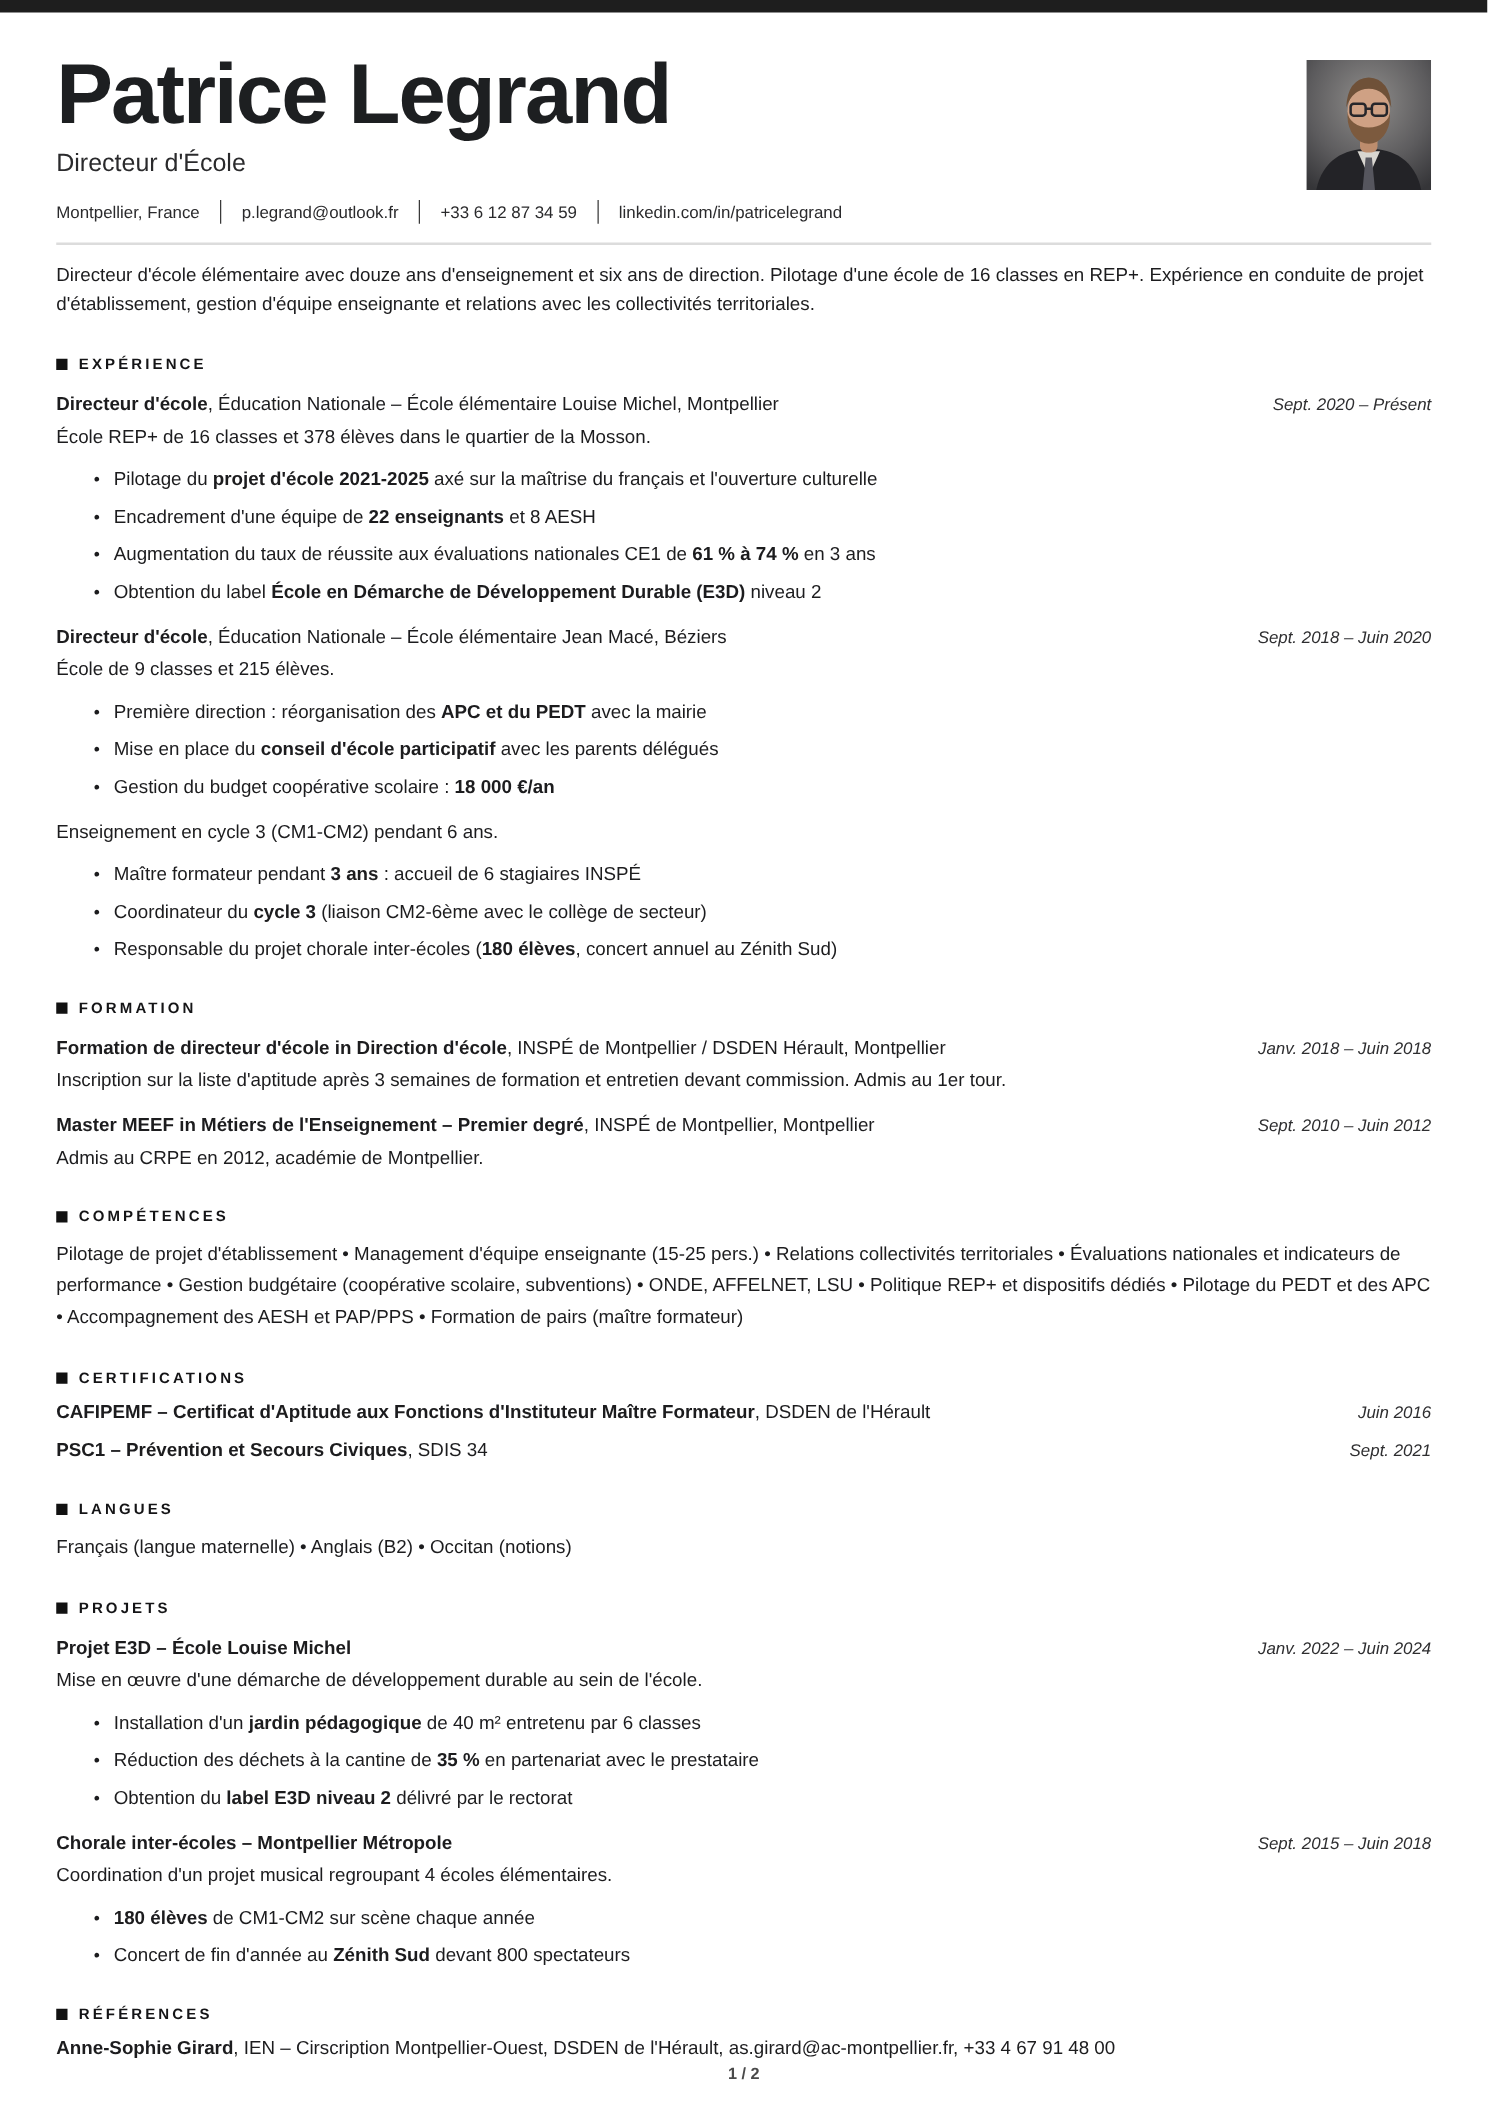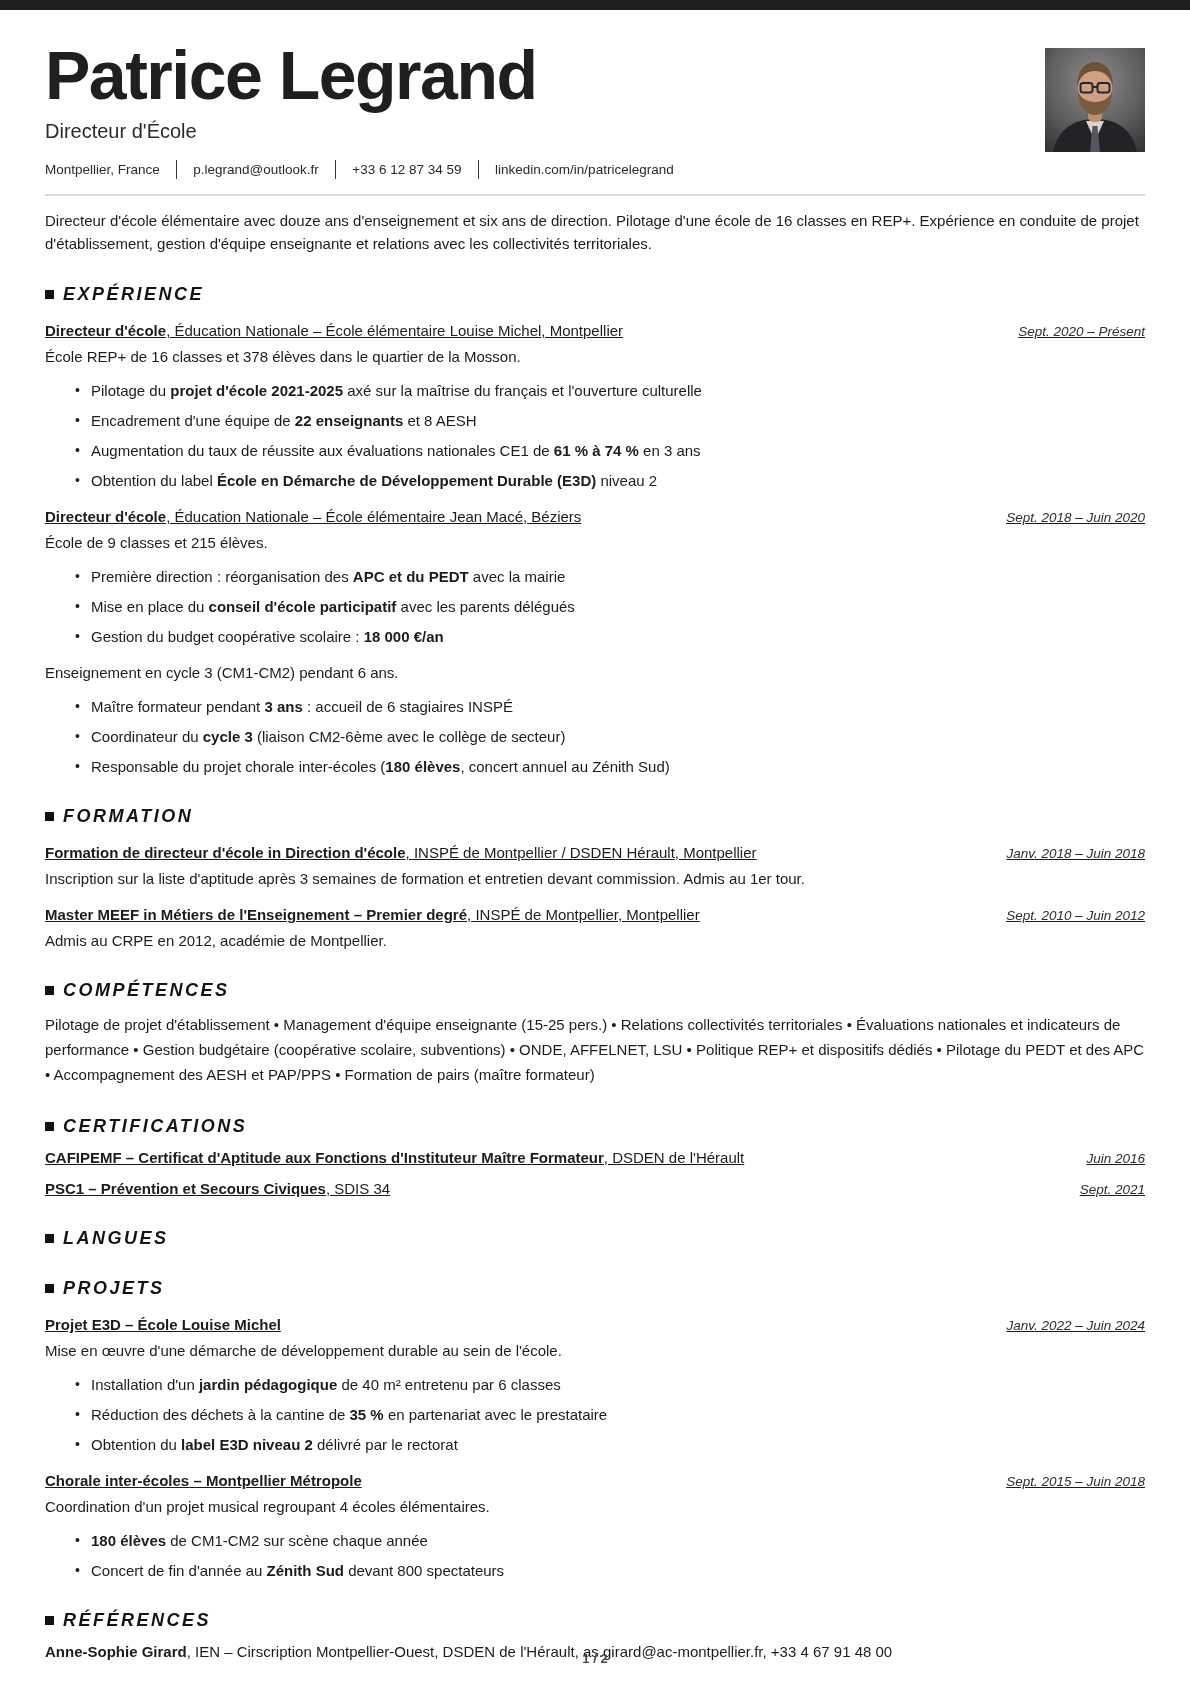--- a/index.html
+++ b/index.html
@@ -24,24 +24,24 @@
   .photo { width:100px; height:104px; flex:0 0 auto; margin-top:8px; overflow:hidden; }
   .photo svg { display:block; }
 
   .divider { border:none; border-top:2px solid #dcdcdc; margin-top:15px; }
 
   .summary { font-size:15px; line-height:23px; color:#1c1c1e; margin-top:13px; }
 
   
   .sec { display:flex; align-items:center; gap:9px; margin-top:29px; margin-bottom:4px; }
   .sec .sq { width:9px; height:9px; background:#111; display:inline-block; }
-  .sec .sec-label { font-size:18px; font-weight:700; letter-spacing:2.5px; color:#141416;font-style:italic; }
+  .sec .sec-label { font-size:12px; font-weight:700; letter-spacing:2.5px; color:#141416; }
 
   .entry { margin-top:15px; }
-  .entry-head { display:flex; justify-content:space-between; align-items:baseline; gap:20px;text-decoration:underline; }
+  .entry-head { display:flex; justify-content:space-between; align-items:baseline; gap:20px; }
   .entry-title { font-size:15px; line-height:21px; color:#1c1c1e; }
   .entry-title b { font-weight:700; }
   .entry-date { font-size:13.5px; font-style:italic; color:#2e2e30; white-space:nowrap; }
   .entry-sub { font-size:15px; line-height:21px; margin-top:5px; color:#1c1c1e; }
 
   ul.bullets { list-style:none; margin-top:13px; margin-bottom:4px; padding-left:30px; }
   ul.bullets li {
     font-size:15px; line-height:21px; position:relative; padding-left:16px; margin-bottom:9px; color:#1c1c1e;
   }
   ul.bullets li::before {
@@ -189,20 +189,21 @@
     <div class="entry-head">
       <div class="entry-title"><b>PSC1 – Prévention et Secours Civiques</b><span>, SDIS 34</span></div>
       <div class="entry-date">Sept. 2021</div>
     </div>
   </div>
 
   <div class="sec">
     <span class="sq"></span>
     <span class="sec-label">LANGUES</span>
   </div>
+  <p class="inline-list">Français (langue maternelle)  •  Anglais (B2)  •  Occitan (notions)</p>
 
   <div class="sec">
     <span class="sq"></span>
     <span class="sec-label">PROJETS</span>
   </div>
 
   <div class="entry">
     <div class="entry-head">
       <div class="entry-title"><b>Projet E3D – École Louise Michel</b></div>
       <div class="entry-date">Janv. 2022 – Juin 2024</div>

